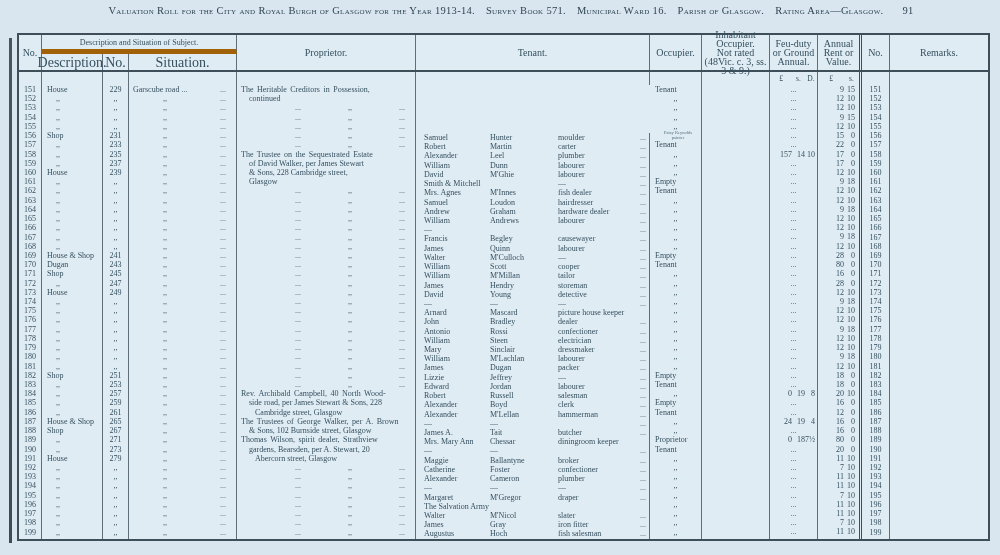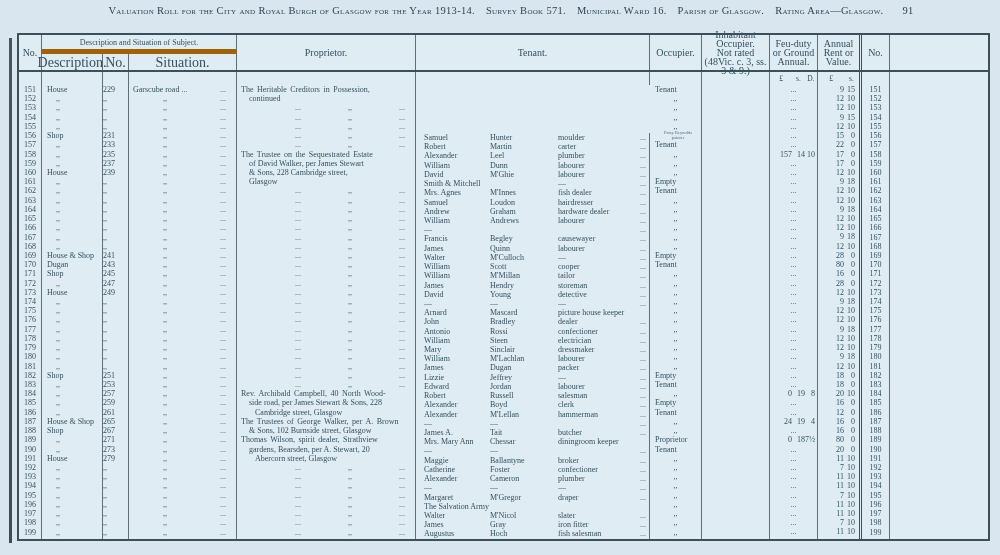--- a/index.html
+++ b/index.html
@@ -10,21 +10,21 @@
   .title-row{position:absolute;top:5px;left:30px;right:8px;display:flex;justify-content:center;
              align-items:baseline;gap:11px;font-variant:small-caps;font-size:10.5px;
              letter-spacing:.3px;white-space:nowrap;color:#2f4552;}
   .title-row .pgnum{margin-left:8px;font-variant:normal;}
 
   .vtable{position:absolute;left:17px;top:33px;width:973px;height:508px;box-sizing:border-box;
           border:2px solid #3f4f59;background:#e0ecf4;display:flex;flex-direction:column;}
   .cell{box-sizing:border-box;border-right:1px solid #5e6f79;height:100%;}
   .c-no{width:23px;text-align:center;}
   .c-desc{width:61px;}
-  .c-stno{width:26px;text-align:left;}
+  .c-stno{width:26px;text-align:center;}
   .c-sit{width:108px;}
   .c-prop{width:179px;}
   .c-ten{width:234px;}
   .c-occ{width:52px;}
   .c-inh{width:68px;}
   .c-feu{width:48px;}
   .c-rent{width:44px;border-right:3px double #3f4f59;}
   .c-no2{width:28px;text-align:center;}
   .c-rem{flex:1;border-right:none;}
 
@@ -118,20 +118,21 @@
         </div>
       </div>
       <div class="cell c-rent h-mid">
         <div>
           <div>Annual</div>
           <div>Rent or</div>
           <div>Value.</div>
         </div>
       </div>
       <div class="cell c-no2">No.</div>
+      <div class="cell c-rem">Remarks.</div>
     </div>
 
     <div class="money-row">
       <div class="cell c-no"></div>
       <div class="cell c-desc"></div>
       <div class="cell c-stno"></div>
       <div class="cell c-sit"></div>
       <div class="cell c-prop"></div>
       <div class="cell c-ten"></div>
       <div class="cell c-occ"></div>

